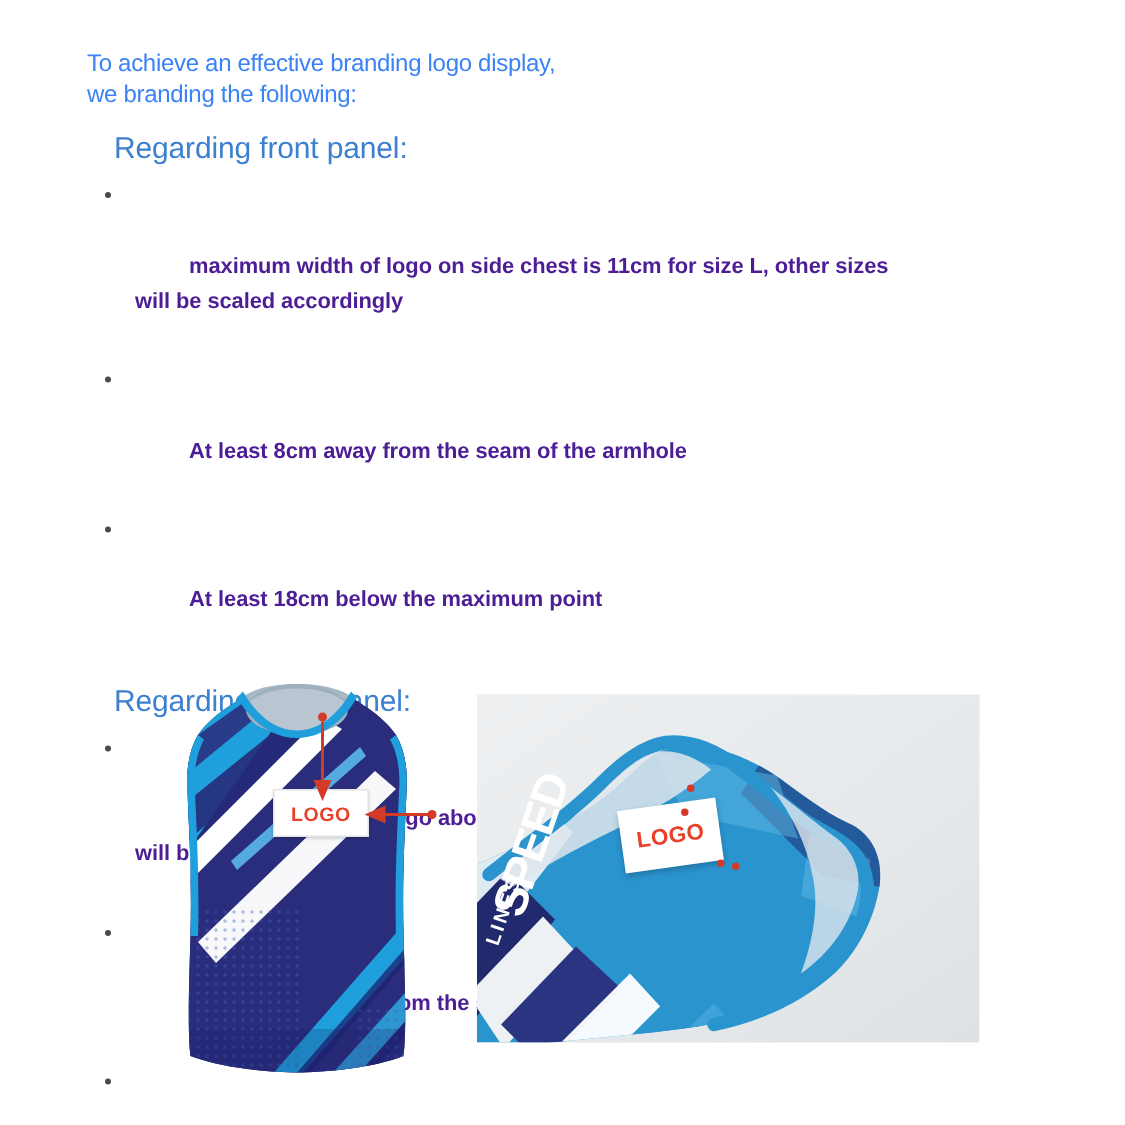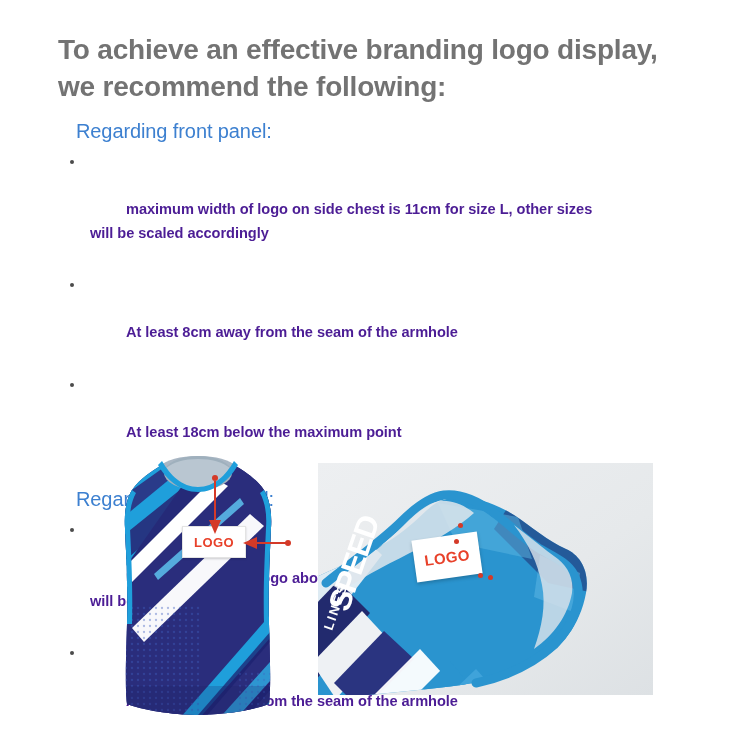--- a/index.html
+++ b/index.html
@@ -6,21 +6,21 @@
   body{
     width:750px;height:750px;background:#ffffff;
     font-family:"Liberation Sans","DejaVu Sans",sans-serif;
     overflow:hidden;position:relative;
   }
   .page{position:relative;width:750px;height:750px;}
 
   
   .textblock{position:absolute;left:58px;top:32px;width:660px;}
   .headline{
-    font-size:28px;line-height:1.32;font-weight:700;color:#737373;
+    font-size:16px;line-height:1.32;font-weight:400;color:#3b82f6;
     letter-spacing:-0.2px;margin:0 0 14px 0;
   }
   .headline .l2{display:block;}
 
   .section{margin:0 0 4px 0;}
   .section-title{
     font-size:20px;font-weight:400;color:#3d80d0;
     margin:0 0 8px 18px;letter-spacing:-0.1px;
   }
   .section.back .section-title{margin-top:20px;}
@@ -74,21 +74,21 @@
 </style>
 </head>
 <body>
 
 <div class="page">
 
   <div class="textblock">
 
     <h1 class="headline">
       <span>To achieve an effective branding logo display,</span>
-      <span class="l2">we recommend the following:</span>
+      <span class="l2">we branding the following:</span>
     </h1>
 
     <div class="section front">
       <div class="section-title">Regarding front panel:</div>
       <ul class="bullets">
         <li>
           <span class="dot"></span>
           <span>maximum width of logo on side chest is 11cm for size L, other sizes
  will be scaled accordingly</span>
         </li>

